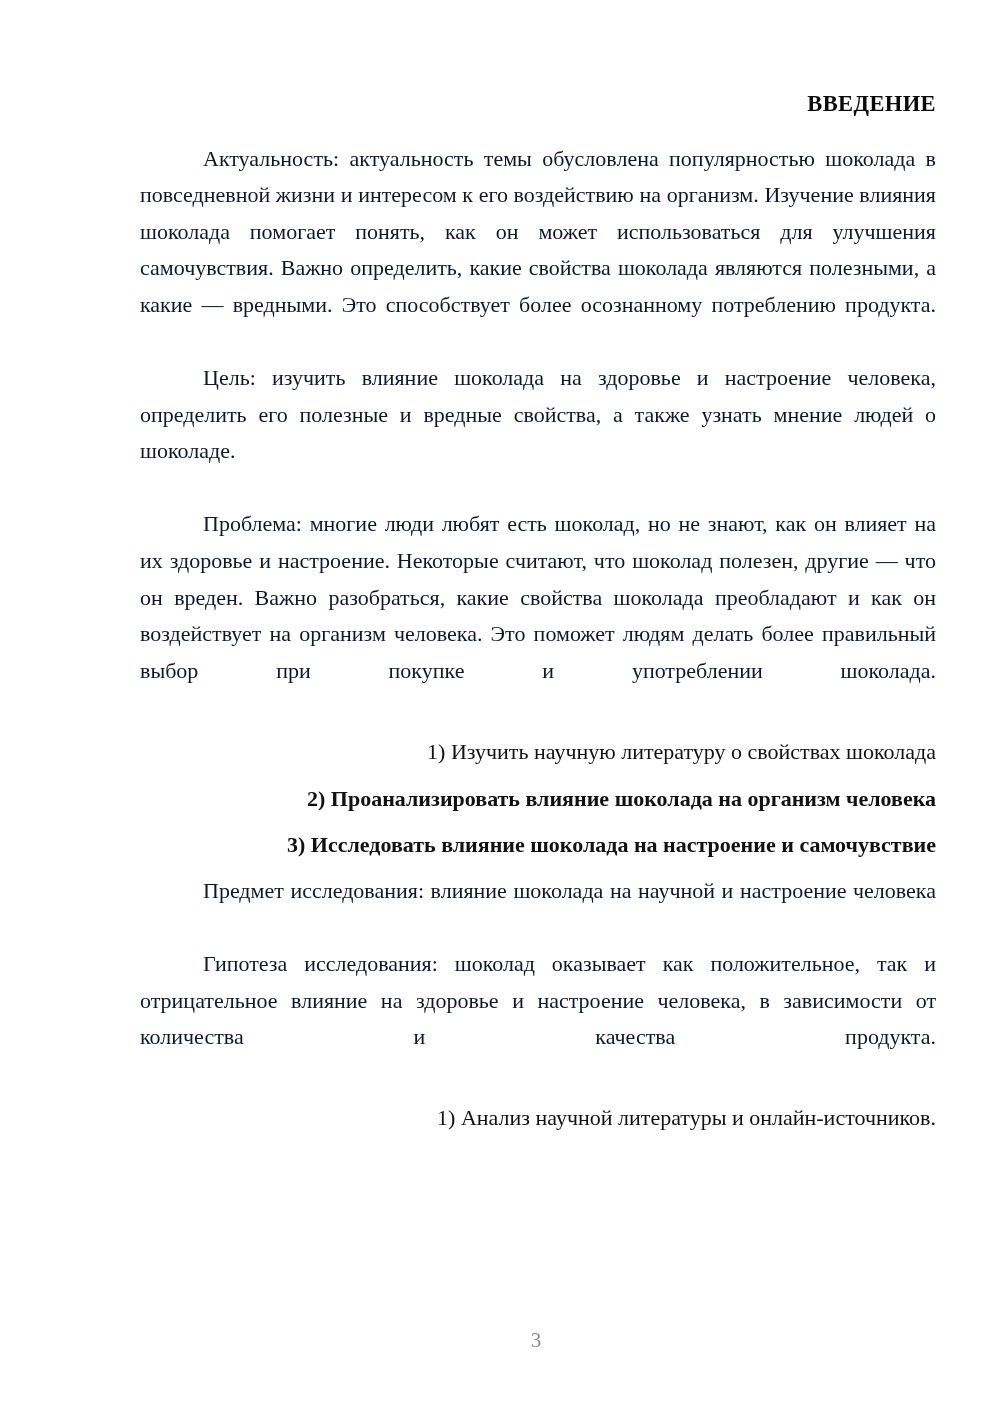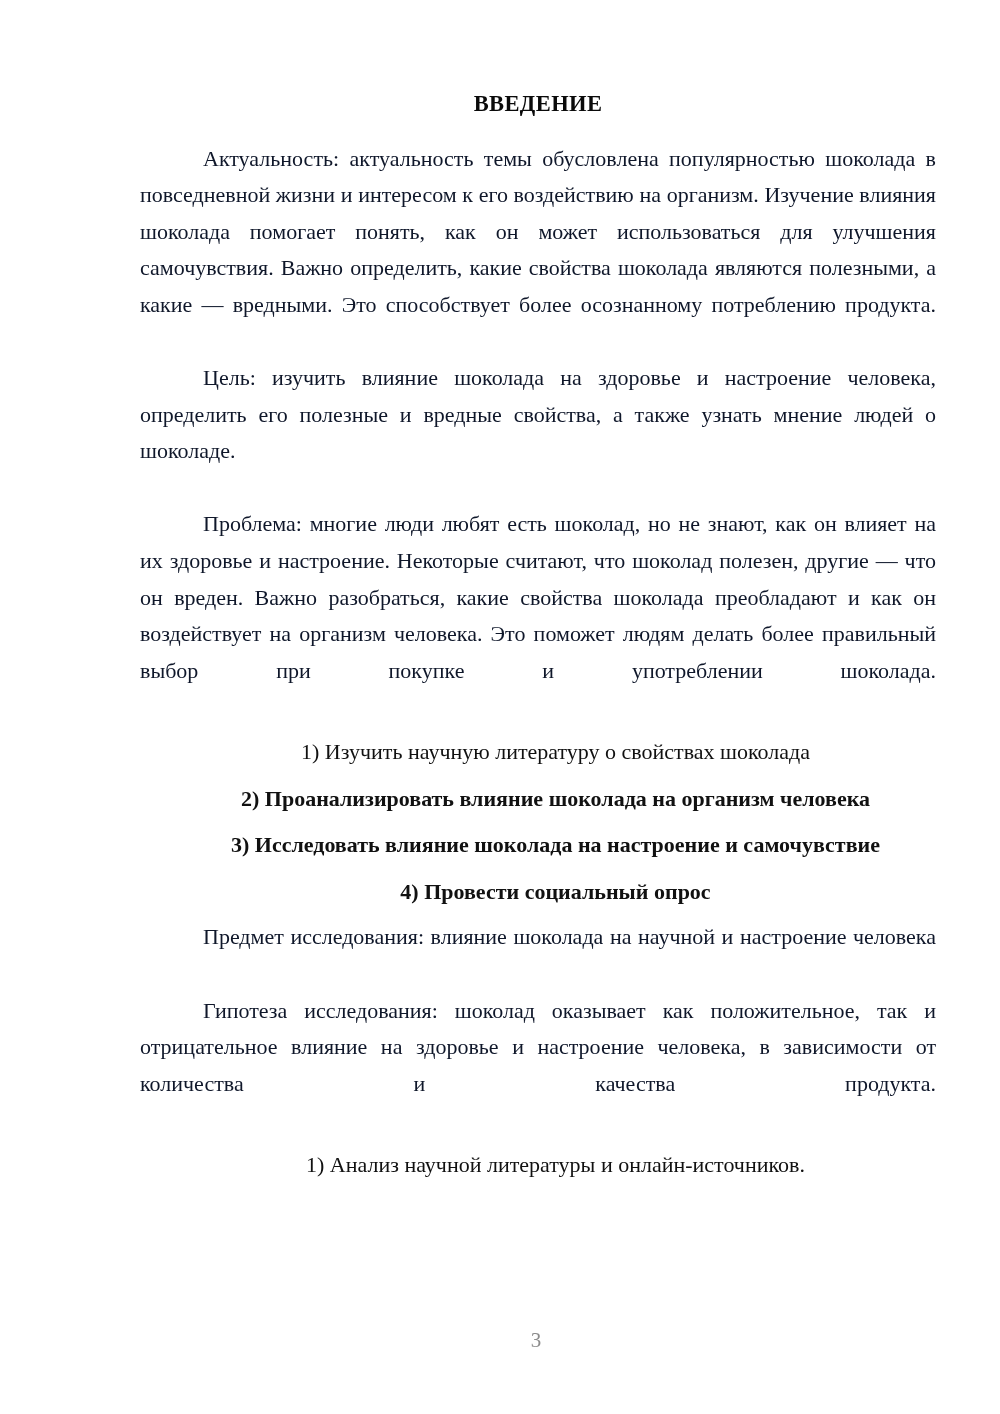--- a/index.html
+++ b/index.html
@@ -29,21 +29,21 @@
   .content {
     position: absolute;
     left: 140px;
     top: 86px;
     width: 796px;
   }
 
   .doc-title {
     font-size: 22.5px;
     font-weight: bold;
-    text-align: center;
+    text-align: right;
     letter-spacing: 0.4px;
     line-height: 36.5px;
     margin: 0 0 18px 0;
     color: #0a0a0a;
   }
 
   .para {
     font-size: 22px;
     line-height: 36.6px;
     text-align: justify;
@@ -65,21 +65,21 @@
   .para.no-stretch::after { content: none; }
 
   .list-block {
     margin: 0;
     padding: 0;
   }
 
   .list-item {
     font-size: 22px;
     line-height: 36.6px;
-    text-align: center;
+    text-align: right;
     margin: 0;
     padding: 0 0 0 35px;
     color: #111111;
     white-space: nowrap;
   }
 
   .list-item.spaced {
     margin-top: 10px;
     font-weight: bold;
   }
@@ -117,21 +117,20 @@
 
     <p class="para">Цель: изучить влияние шоколада на здоровье и настроение человека, определить его полезные и вредные свойства, а также узнать мнение людей о шоколаде.</p>
 
     <p class="para">Проблема: многие люди любят есть шоколад, но не знают, как он влияет на их здоровье и настроение. Некоторые считают, что шоколад полезен, другие — что он вреден. Важно разобраться, какие свойства шоколада преобладают и как он воздействует на организм человека. Это поможет людям делать более правильный выбор при покупке и употреблении шоколада.</p>
 
 
     <div class="list-block">
       <p class="list-item">1) Изучить научную литературу о свойствах шоколада</p>
       <p class="list-item spaced">2) Проанализировать влияние шоколада на организм человека</p>
       <p class="list-item spaced">3) Исследовать влияние шоколада на настроение и самочувствие</p>
-      <p class="list-item spaced">4) Провести социальный опрос</p>
     </div>
 
     <div class="gap-sm"></div>
 
 
     <p class="para">Предмет исследования: влияние шоколада на научной и настроение человека</p>
 
     <p class="para">Гипотеза исследования: шоколад оказывает как положительное, так и отрицательное влияние на здоровье и настроение человека, в зависимости от количества и качества продукта.</p>
 
 

